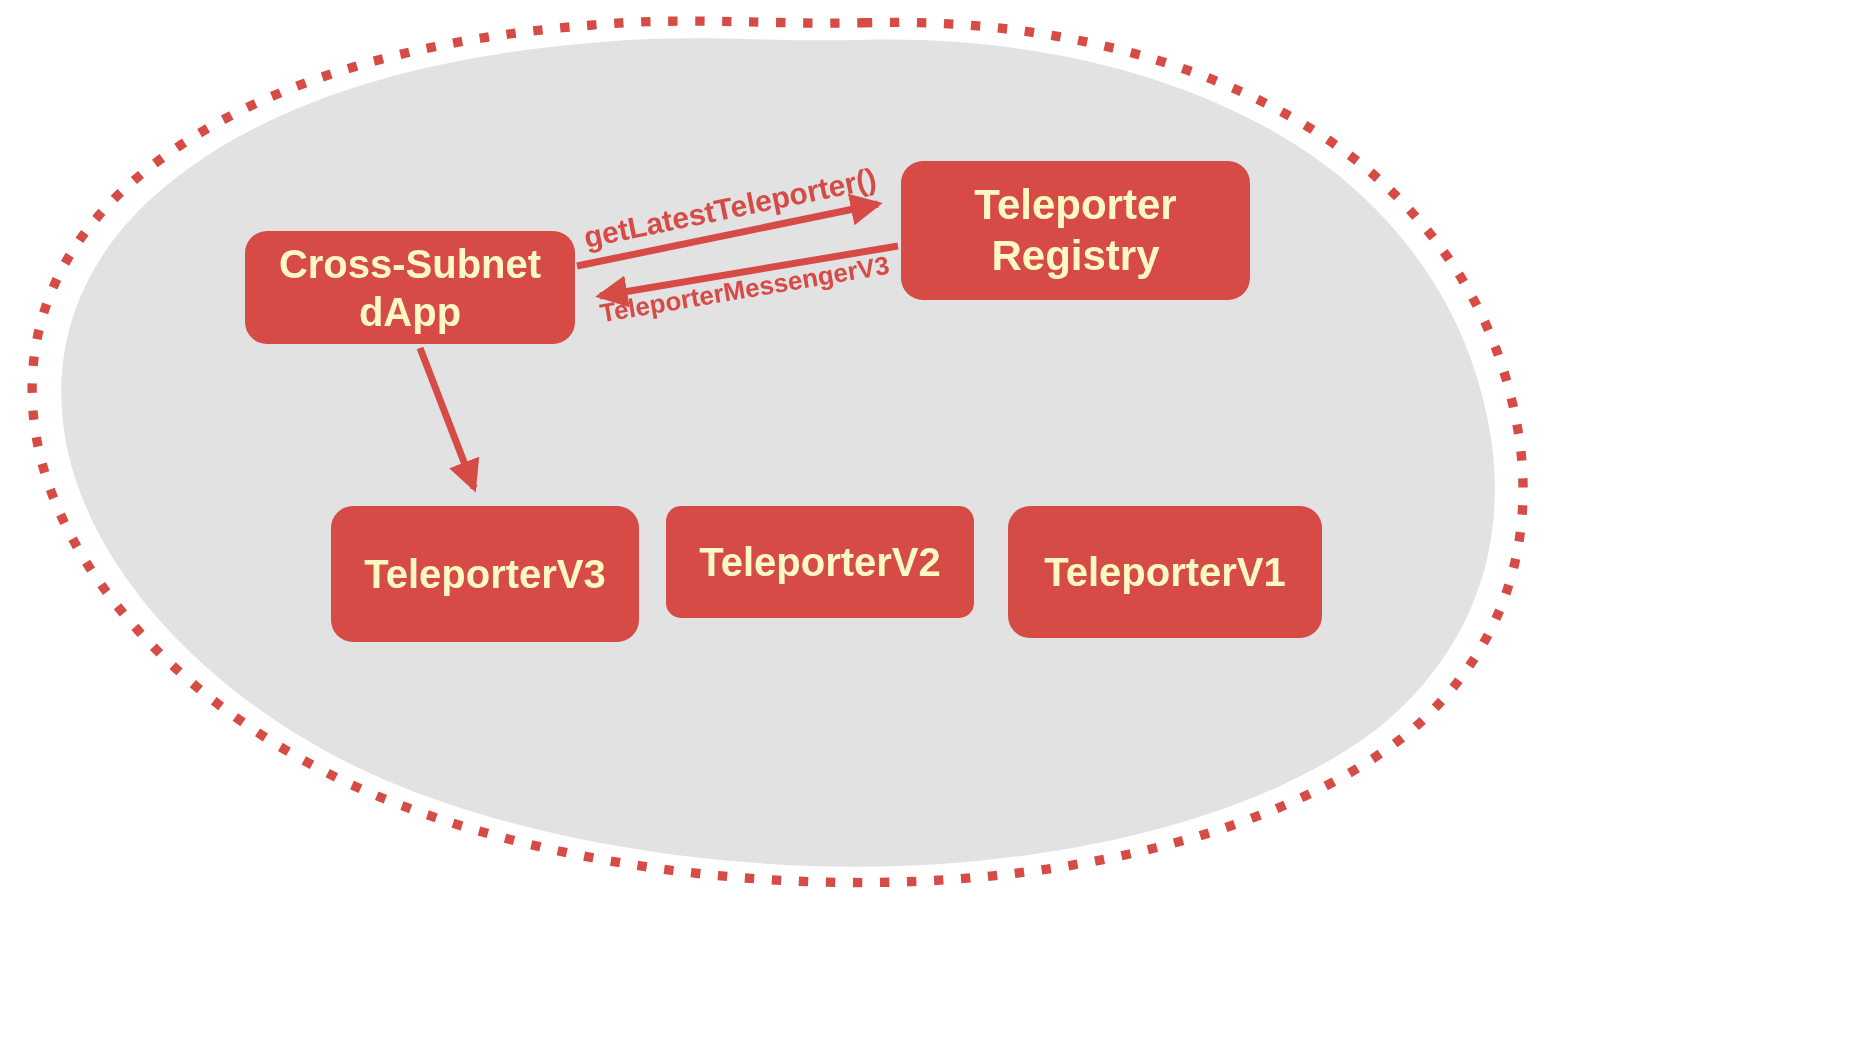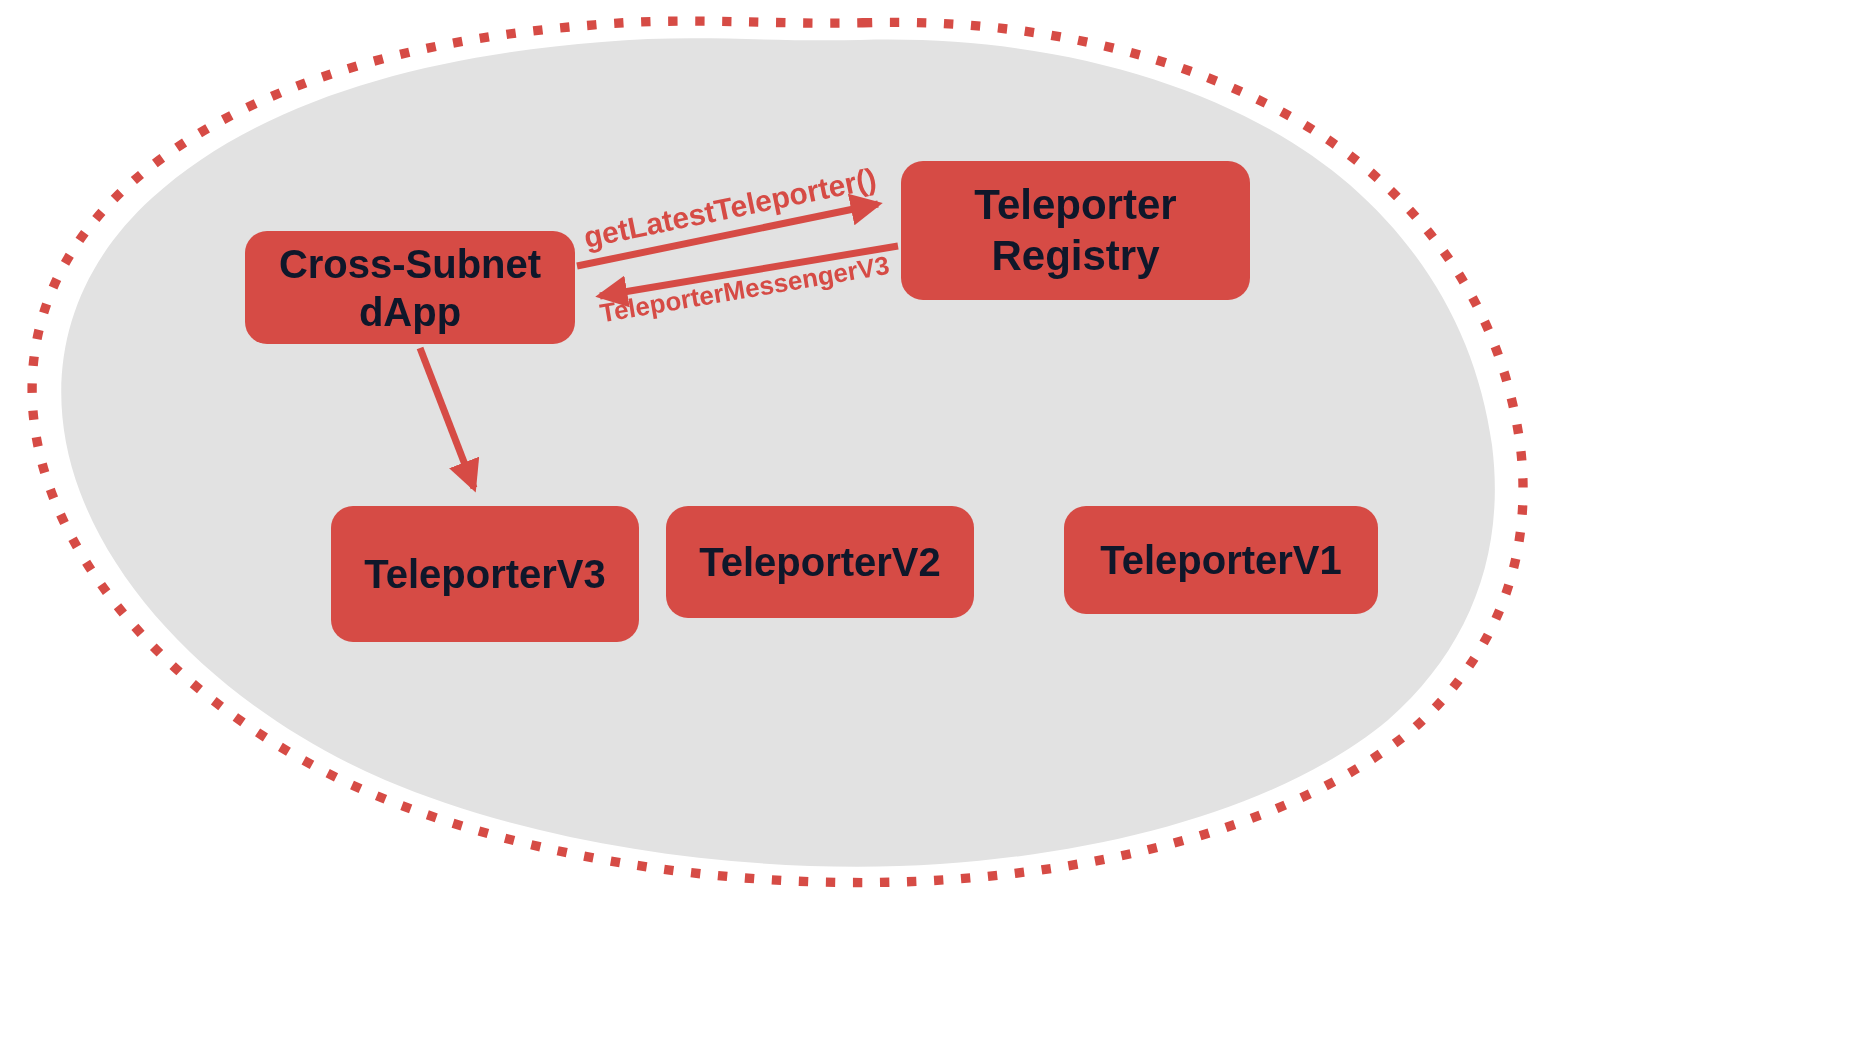--- a/index.html
+++ b/index.html
@@ -18,37 +18,37 @@
     background: #ffffff;
   }
   .canvas > svg {
     position: absolute;
     left: 0;
     top: 0;
   }
   .node {
     position: absolute;
     background: #D64B45;
-    color: #0f172a;
+    color: #fef9c3;
     border-radius: 22px;
     display: flex;
     align-items: center;
     justify-content: center;
     text-align: center;
     font-weight: 700;
     font-size: 40px;
     line-height: 1.2;
     box-sizing: border-box;
     padding: 20px 8px;
   }
   #node-dapp      { left: 245px;  top: 231px; width: 330px; height: 113px; }
   #node-registry  { left: 901px;  top: 161px; width: 349px; height: 139px; font-size: 42px; }
   #node-v3        { left: 331px;  top: 506px; width: 308px; height: 136px; }
-  #node-v2        { left: 666px;  top: 506px; width: 308px; height: 112px; }
-  #node-v1        { left: 1064px; top: 506px; width: 314px; height: 108px; }
+  #node-v2        { left: 666px;  top: 506px; width: 308px; height: 112px; border-radius: 15px; }
+  #node-v1        { left: 1008px; top: 506px; width: 314px; height: 132px; }
   .edge-label {
     fill: #D64B45;
     font-family: "Liberation Sans", sans-serif;
     font-weight: 700;
   }
   .edge-label.big   { font-size: 30px; }
   .edge-label.small { font-size: 26px; }
 </style>
 </head>
 <body>

